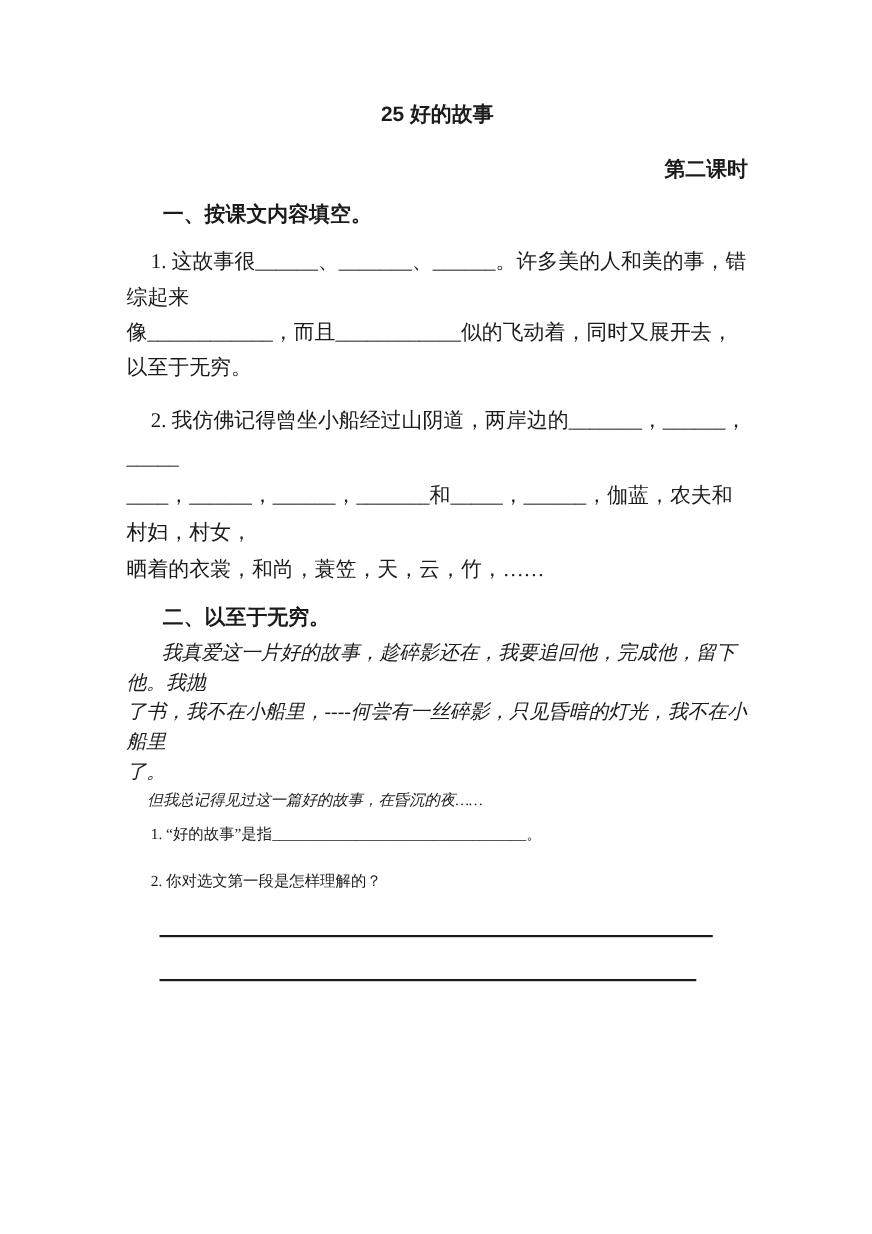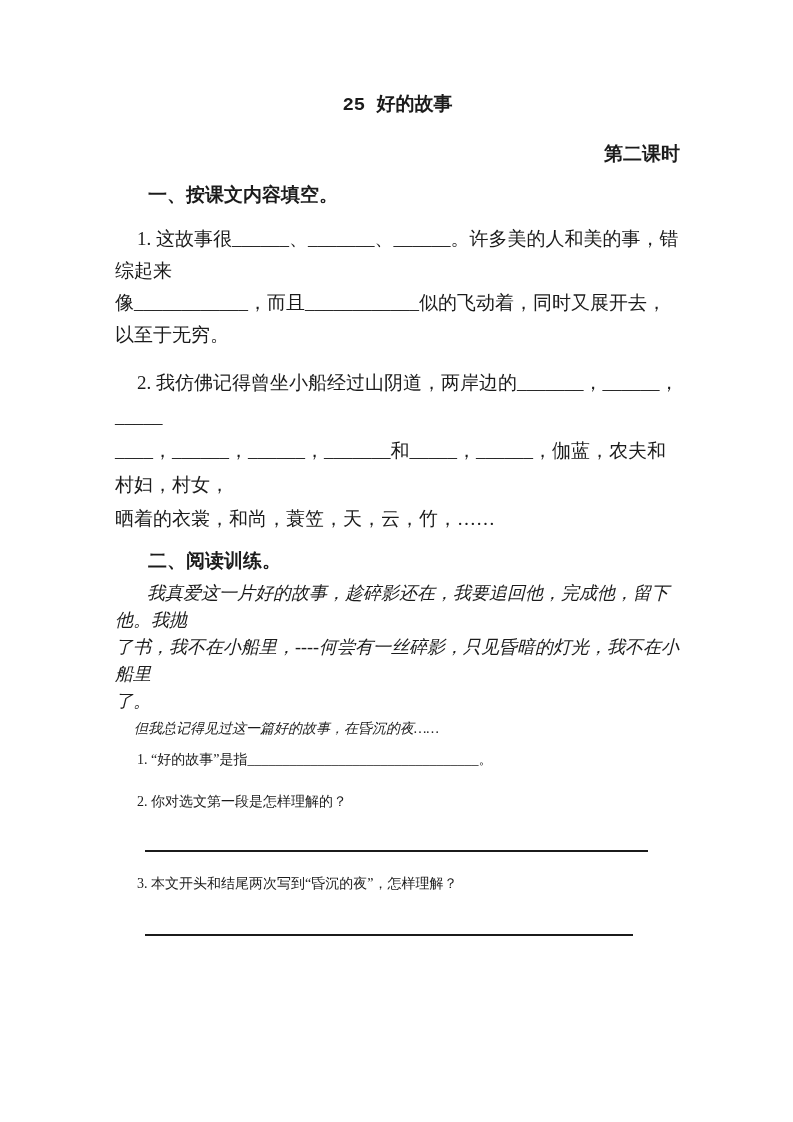--- a/index.html
+++ b/index.html
@@ -12,21 +12,21 @@
     width: 793px;
     height: 1122px;
     box-sizing: border-box;
     background: #ffffff;
     color: #1b1b1b;
     padding: 93px 113px 40px 115px;
     overflow: hidden;
     font-family: "Liberation Serif", "DejaVu Serif", serif;
   }
   .doc-title, .doc-subtitle, .sec-heading {
-    font-family: Liberation Mono, monospace;
+    font-family: Liberation Sans, sans-serif;
     font-weight: 700;
     font-size: 19px;
     line-height: 24px;
   }
   .doc-title { text-align: center; }
   .doc-subtitle { text-align: right; margin-top: 26px; }
   .sec-heading { text-indent: 33px; }
   #sec1-heading { margin-top: 17px; }
   #sec2-heading { margin-top: 14px; }
 
@@ -83,33 +83,32 @@
     <div class="qline first">1. 这故事很______、_______、______。许多美的人和美的事，错综起来</div>
     <div class="qline">像____________，而且____________似的飞动着，同时又展开去，以至于无穷。</div>
   </div>
 
   <div class="fill-q" id="fill-q2">
     <div class="qline first">2. 我仿佛记得曾坐小船经过山阴道，两岸边的_______，______，_____</div>
     <div class="qline">____，______，______，_______和_____，______，伽蓝，农夫和村妇，村女，</div>
     <div class="qline">晒着的衣裳，和尚，蓑笠，天，云，竹，……</div>
   </div>
 
-  <div class="sec-heading" id="sec2-heading">二、阅读训练。</div>
+  <div class="sec-heading" id="sec2-heading">二、以至于无穷。</div>
 
   <div class="passage">
     <div class="pline first">我真爱这一片好的故事，趁碎影还在，我要追回他，完成他，留下他。我抛</div>
     <div class="pline">了书，我不在小船里，----何尝有一丝碎影，只见昏暗的灯光，我不在小船里</div>
     <div class="pline">了。</div>
   </div>
 
   <div class="passage-end">但我总记得见过这一篇好的故事，在昏沉的夜……</div>
 
   <div class="read-q" id="read-q1">1. “好的故事”是指_________________________________。</div>
 
   <div class="read-q" id="read-q2">2. 你对选文第一段是怎样理解的？</div>
 
   <div class="answer-rule" id="answer-rule-1"></div>
 
-  <div class="read-q" id="read-q3">3. 本文开头和结尾两次写到“昏沉的夜”，怎样理解？</div>
 
   <div class="answer-rule" id="answer-rule-2"></div>
 
 </div>
 
 </body></html>

